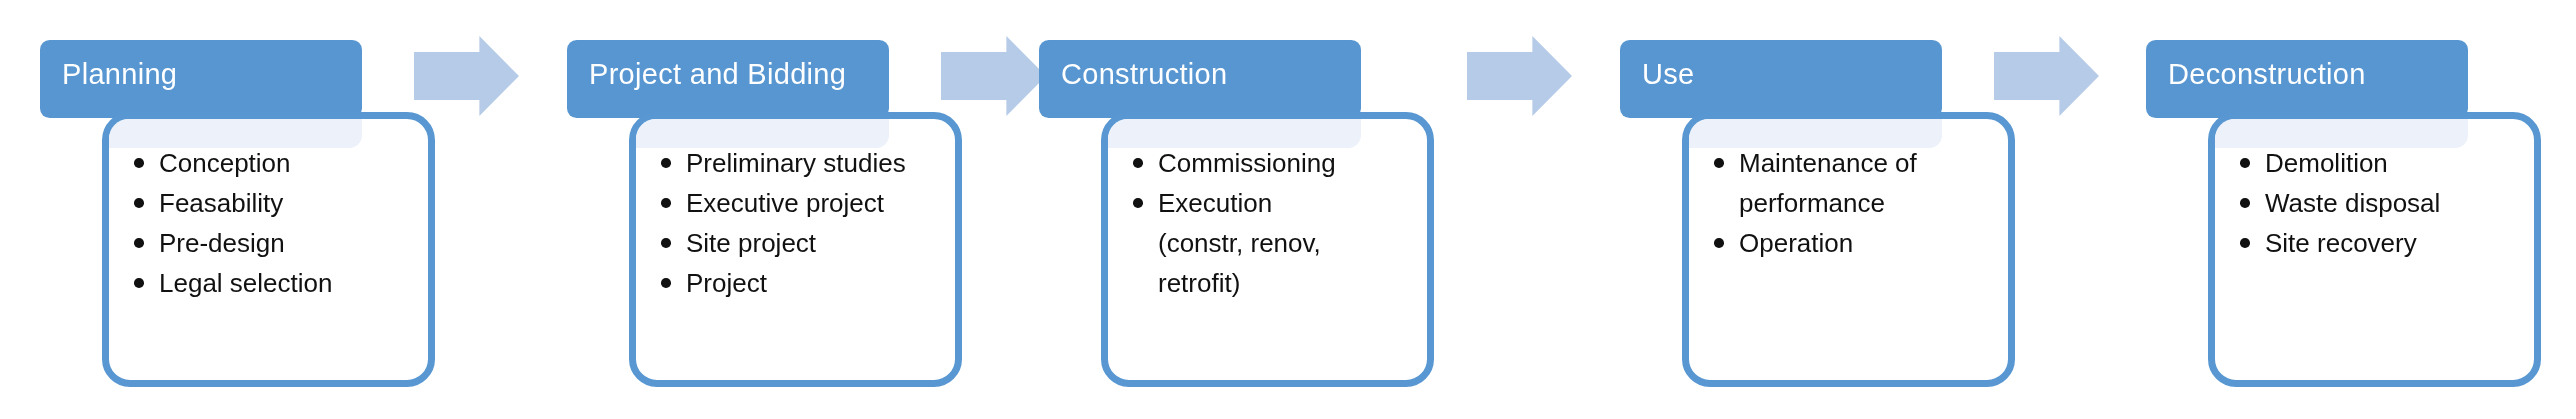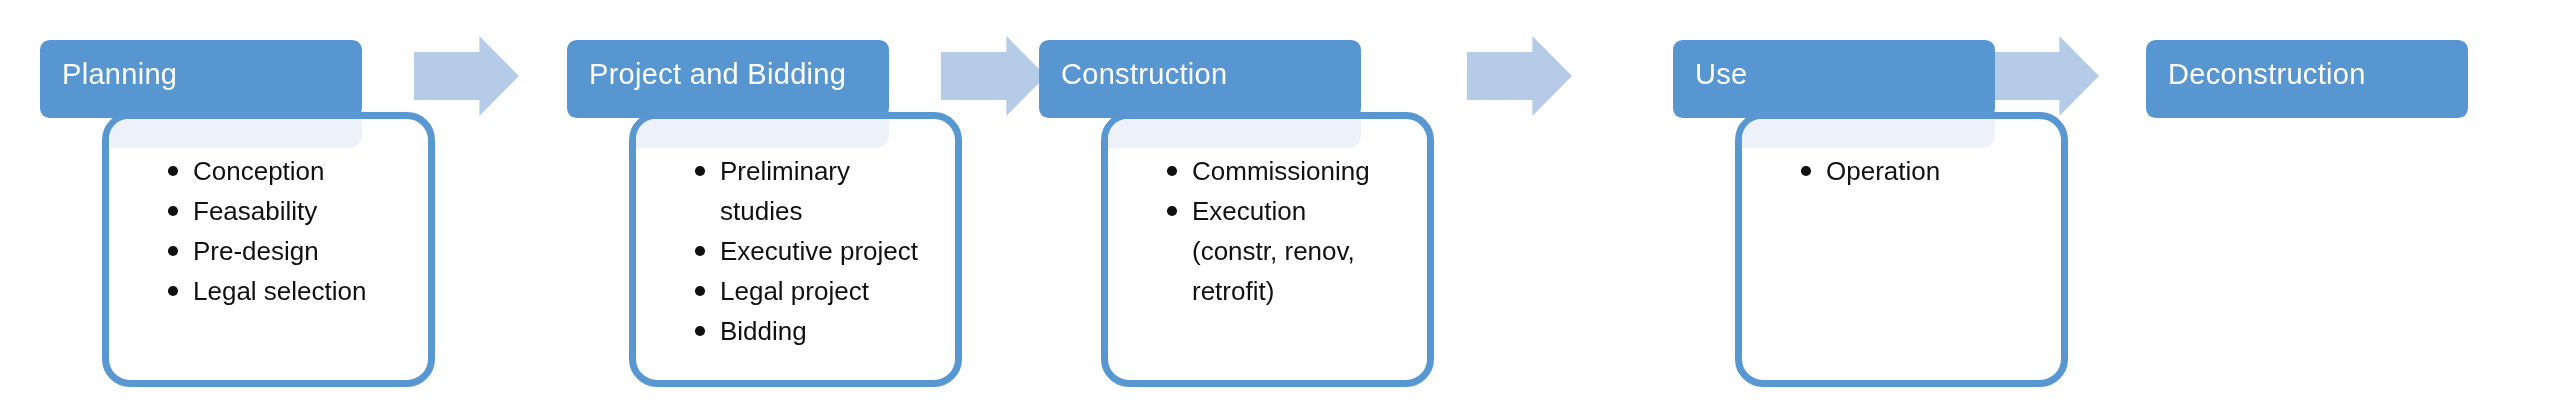--- a/index.html
+++ b/index.html
@@ -22,21 +22,21 @@
     position:absolute;left:62px;top:112px;width:333px;height:275px;
     background:#ffffff;border:7px solid var(--box-border);
     border-radius:28px;box-sizing:border-box;z-index:3;
   }
   .overlap-strip{
     position:absolute;left:0;top:0;width:253px;height:29px;
     background:var(--strip-fill);
     border-radius:19.4px 0 12.5px 0;
   }
   ul.bullets{
-    position:relative;margin:8px;padding:24px 11px 0 76px;
+    position:relative;margin:0;padding:24px 11px 0 50px;
     list-style:none;
   }
   ul.bullets li{
     position:relative;font-size:26px;line-height:40px;color:var(--bullet-text);
     white-space:pre-line;
   }
   ul.bullets li::before{
     content:"";position:absolute;left:-25px;top:15.3px;width:9.7px;height:9.7px;
     border-radius:50%;background:var(--bullet-text);
   }
@@ -68,22 +68,22 @@
 
     <div class="stage" style="left: 567px;">
       <div class="stage-header">
         <span class="hdr-label">Project and Bidding</span>
       </div>
       <div class="stage-content">
         <div class="overlap-strip"></div>
         <ul class="bullets">
           <li>Preliminary studies</li>
           <li>Executive project</li>
-          <li>Legal project</li>
-          <li>Bidding</li>
+          <li>Site project</li>
+          <li>Project</li>
         </ul>
       </div>
     </div>
 
     <svg class="arrow" viewBox="0 0 151 115" xmlns="http://www.w3.org/2000/svg" style="left: 941px;">
       <polygon points="0,23 94,23 94,0 151,57.5 94,115 94,92 0,92" fill="#B6CBE8"></polygon>
     </svg>
 
     <div class="stage" style="left: 1039px;">
       <div class="stage-header">
@@ -97,35 +97,45 @@
 (constr, renov,
 retrofit)</li>
         </ul>
       </div>
     </div>
 
     <svg class="arrow" viewBox="0 0 151 115" xmlns="http://www.w3.org/2000/svg" style="left: 1467px;">
       <polygon points="0,23 94,23 94,0 151,57.5 94,115 94,92 0,92" fill="#B6CBE8"></polygon>
     </svg>
 
-    <div class="stage" style="left: 1673px;">
+    <div class="stage" style="left: 1620px;">
       <div class="stage-header">
         <span class="hdr-label">Use</span>
       </div>
       <div class="stage-content">
         <div class="overlap-strip"></div>
         <ul class="bullets">
+          <li>Maintenance of
+performance</li>
           <li>Operation</li>
         </ul>
       </div>
     </div>
 
     <svg class="arrow" viewBox="0 0 151 115" xmlns="http://www.w3.org/2000/svg" style="left: 1994px;">
       <polygon points="0,23 94,23 94,0 151,57.5 94,115 94,92 0,92" fill="#B6CBE8"></polygon>
     </svg>
 
     <div class="stage" style="left: 2146px;">
       <div class="stage-header">
         <span class="hdr-label">Deconstruction</span>
       </div>
+      <div class="stage-content">
+        <div class="overlap-strip"></div>
+        <ul class="bullets">
+          <li>Demolition</li>
+          <li>Waste disposal</li>
+          <li>Site recovery</li>
+        </ul>
+      </div>
     </div>
   </div>
 
 
 </body></html>

